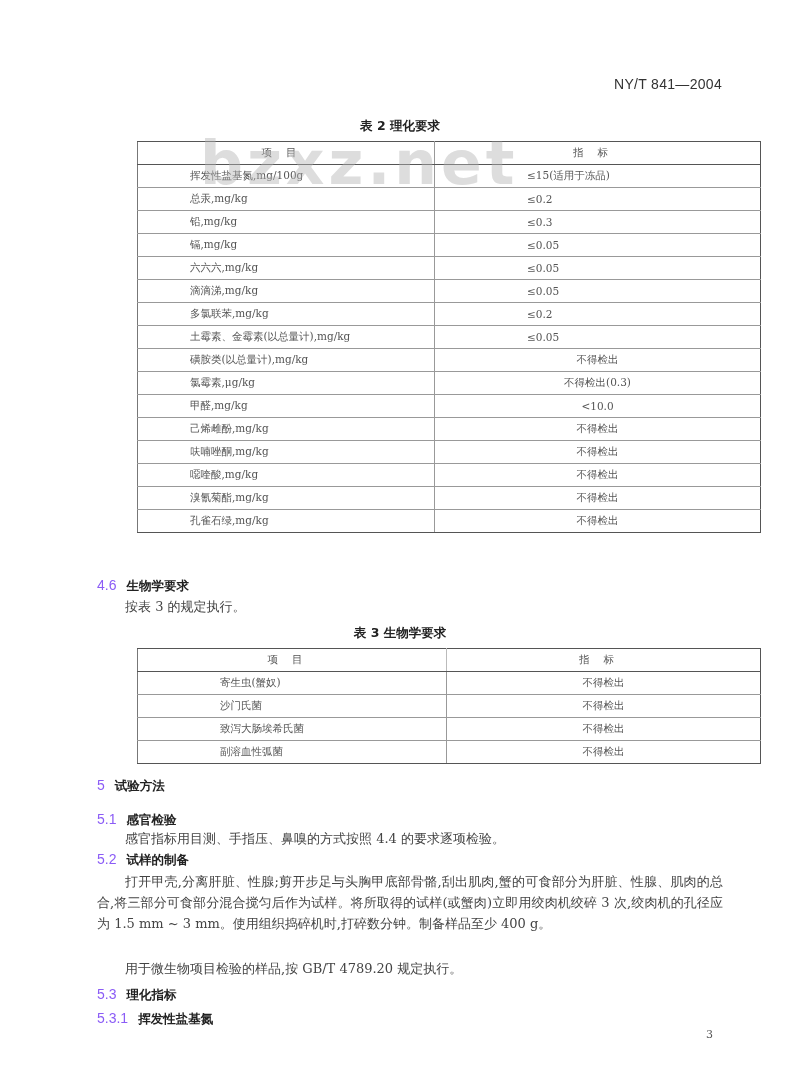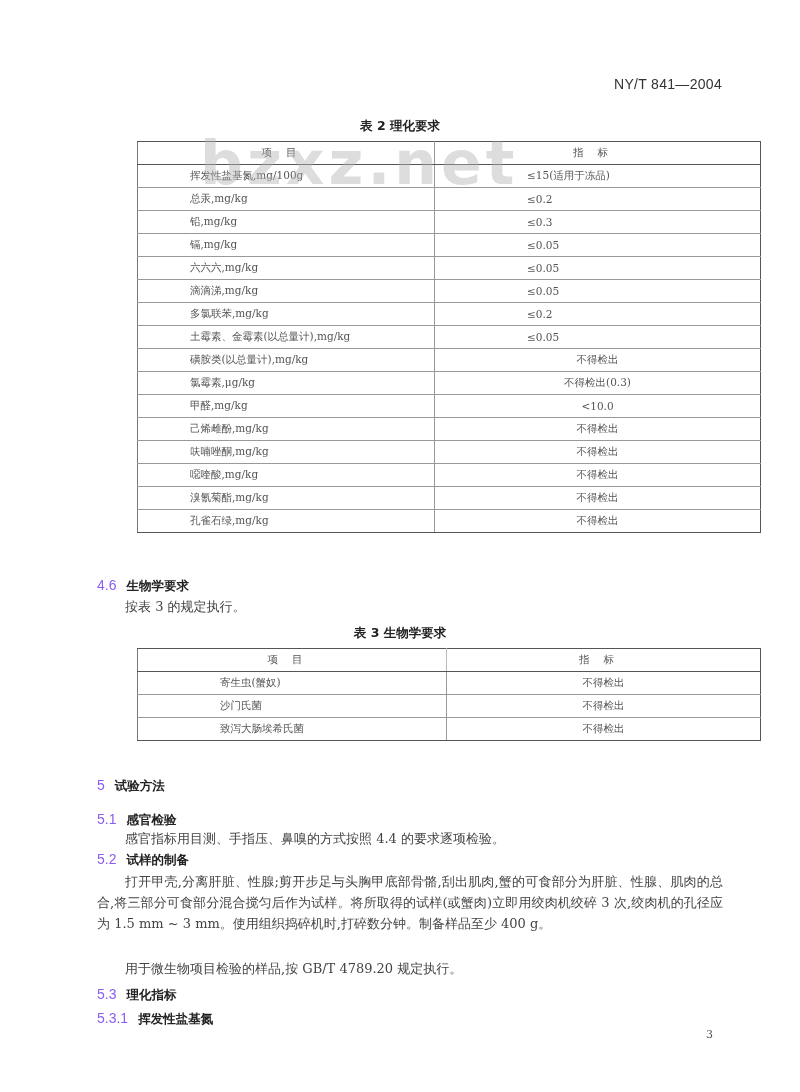--- a/index.html
+++ b/index.html
@@ -156,20 +156,24 @@
         <td class="col-value center">不得检出</td>
       </tr>
       <tr>
         <td class="col-item">沙门氏菌</td>
         <td class="col-value center">不得检出</td>
       </tr>
       <tr>
         <td class="col-item">致泻大肠埃希氏菌</td>
         <td class="col-value center">不得检出</td>
       </tr>
+      <tr>
+        <td class="col-item">副溶血性弧菌</td>
+        <td class="col-value center">不得检出</td>
+      </tr>
     </tbody>
 </table>
 
 <div class="heading" style="top:777px;">
   <span class="num">5</span><span>试验方法</span>
 </div>
 
 <div class="heading" style="top:811px;">
   <span class="num">5.1</span><span>感官检验</span>
 </div>

